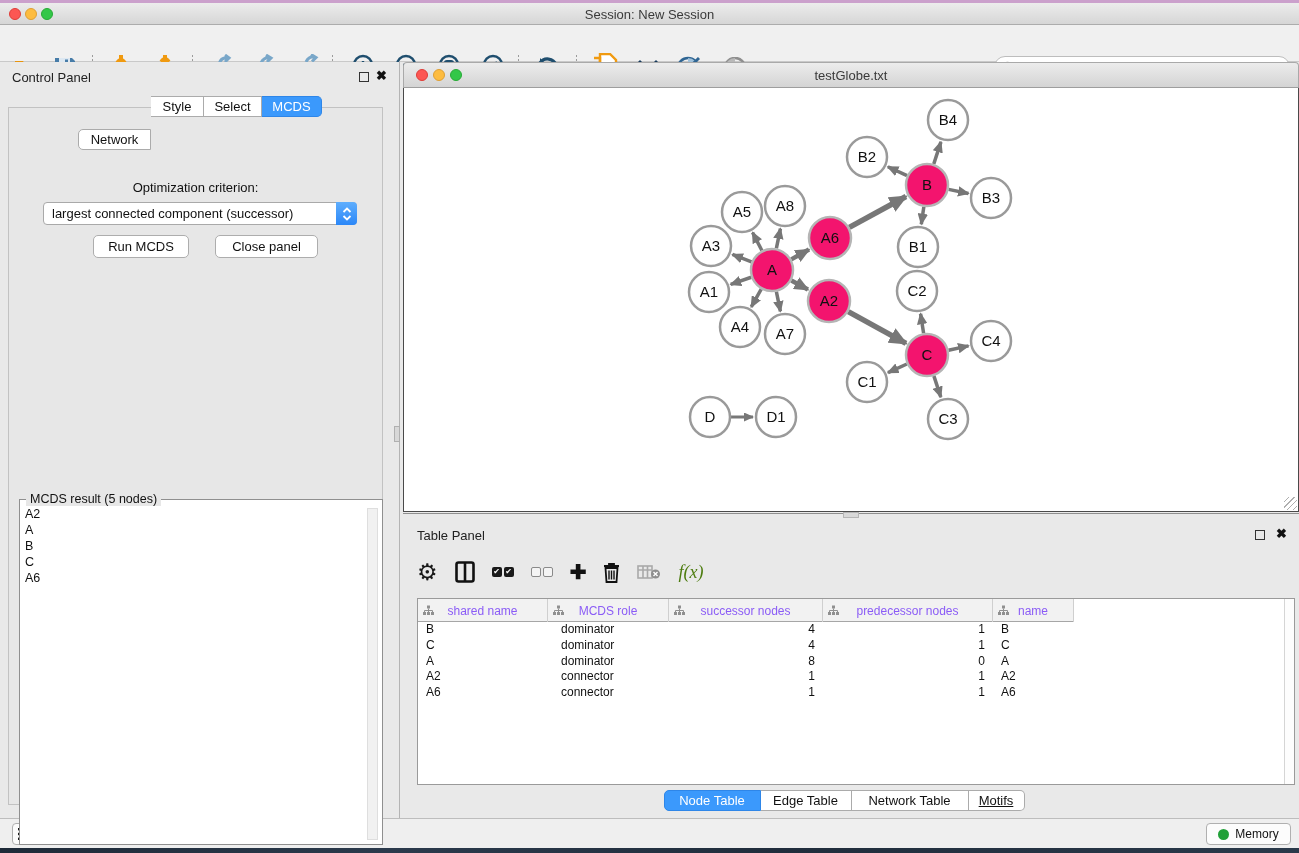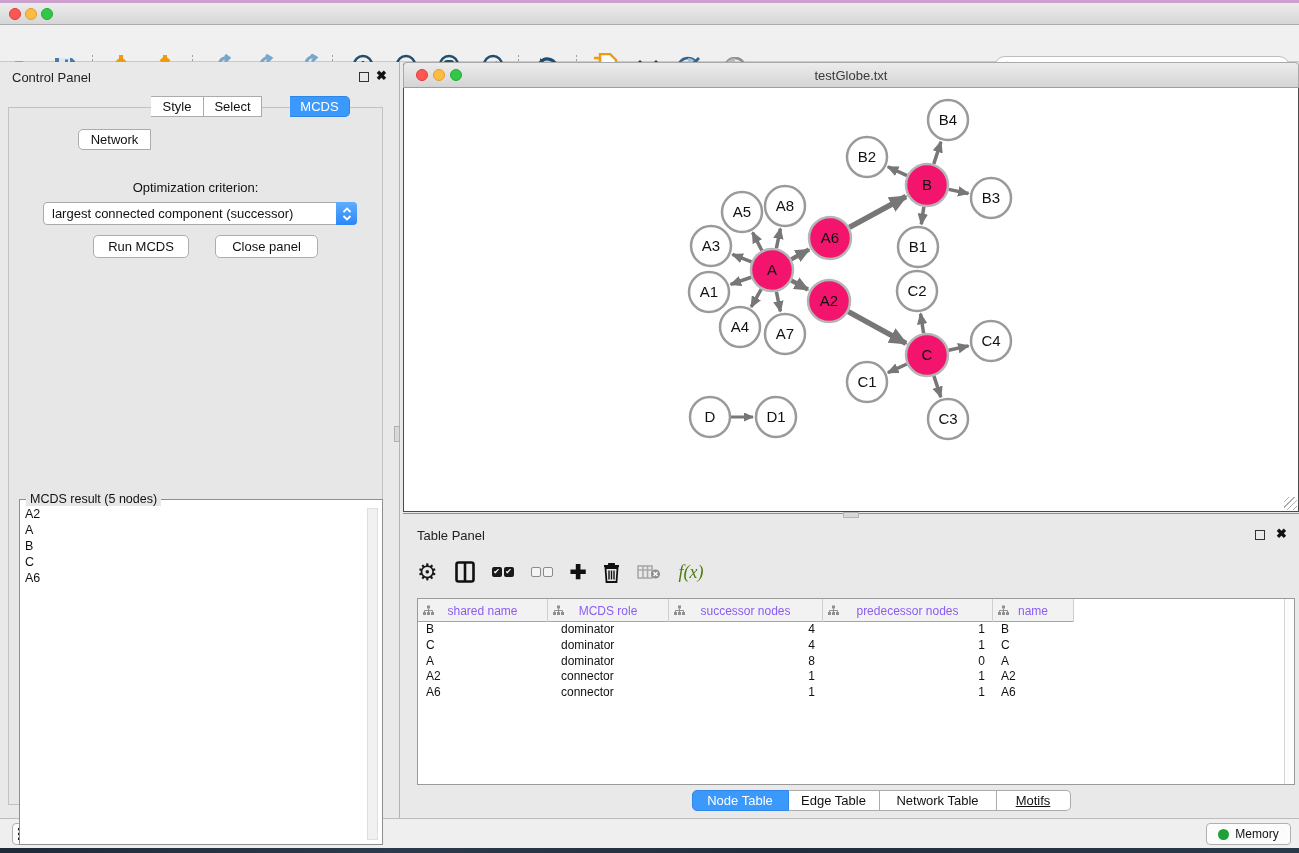--- a/index.html
+++ b/index.html
@@ -31,21 +31,21 @@
   .control-panel { position:absolute; left:0; top:62px; width:391px; height:756px; background:#E9E9E9; }
   .cp-header { position:absolute; left:0; top:0; width:100%; height:30px; }
   .panel-title { position:absolute; left:12px; top:8px; font-size:13px; color:#222; }
   .float-ic { position:absolute; top:10px; width:10px; height:10px; border:1.5px solid #333; }
   .close-ic { position:absolute; top:6px; font-size:13px; font-weight:bold; color:#111; }
   .cp-tabs { position:absolute; left:78px; top:34px; height:21px; display:flex; z-index:3; }
   .seg { height:21px; border:1px solid #ABABAB; border-left:none; background:#fff; font-size:13px;
     color:#111; display:flex; align-items:center; justify-content:center; }
   .seg:first-child { border-left:1px solid #ABABAB; border-radius:5px 0 0 5px; }
   .seg:last-child { border-radius:0 5px 5px 0; }
-  .seg.sel { background:#3B99FC; border-color:#2E86E8; color:#fff;margin-left:28px; }
+  .seg.sel { background:#3B99FC; border-color:#2E86E8; color:#fff; }
   .cp-body { position:absolute; left:8px; top:45px; width:375px; height:698px;
     background:#E7E7E7; border:1px solid #C2C2C2; z-index:1; }
   .opt-label { position:absolute; left:0; width:100%; top:72px; text-align:center; font-size:13px; color:#111; }
   .cp-select { position:absolute; left:34px; top:94px; width:314px; height:23px; background:#fff;
     border:1px solid #A9A9A9; border-radius:4px; font-size:13px; color:#111;
     display:flex; align-items:center; padding-left:8px; }
   .stepper { position:absolute; right:-1px; top:-1px; width:21px; height:23px; border-radius:0 4px 4px 0;
     background:linear-gradient(#5FAEFD,#2B87F8); display:flex; flex-direction:column; align-items:center;
     justify-content:center; color:#fff; }
   .stepper svg { display:block; }
@@ -119,20 +119,21 @@
 <body>
 
 <div class="screen">
 
   <div class="menustrip"></div>
 
   <div class="titlebar">
     <span class="tl red" style="left:9px"></span>
     <span class="tl yellow" style="left:25px"></span>
     <span class="tl green" style="left:41px"></span>
+    <span class="title">Session: New Session</span>
   </div>
 
   <div class="toolbar">
 
     <span class="tbtn" style="left:12px">
       <svg width="28" height="24" viewBox="0 0 28 24">
         <path d="M2 5 h8 l2 3 h10 v3 h-20 z" fill="#E8940D"></path>
         <path d="M2 20 L6 10 h21 L22 20 z" fill="#F4A82A" stroke="#C87E08" stroke-width="1"></path>
       </svg>
       </span>
@@ -589,21 +590,21 @@
             <div class="td l" style="width: 81px;">A6</div>
           </div>
         </div>
       <div class="tscroll"></div>
     </div>
 
     <div class="tp-tabs" id="tp-tabs" style="left: 260.5px;">
         <span class="seg sel" style="width: 97px;">Node Table</span>
         <span class="seg" style="width: 91px;">Edge Table</span>
         <span class="seg" style="width: 117px;">Network Table</span>
-        <span class="seg" style="width: 74px; text-decoration: underline;">Motifs</span>
+        <span class="seg" style="width: 56px; text-decoration: underline;">Motifs</span>
       </div>
   </div>
 
   <div class="statusbar">
     <span class="sb-btn" style="left:12px; width:27px">
       <svg width="18" height="16" viewBox="0 0 18 16">
         <g fill="#1A1A1A">
             <rect x="1" y="2" width="2.4" height="2.4"></rect>
             <rect x="5.5" y="2" width="11" height="2.4"></rect>
         <rect x="1" y="6.8" width="2.4" height="2.4"></rect>

